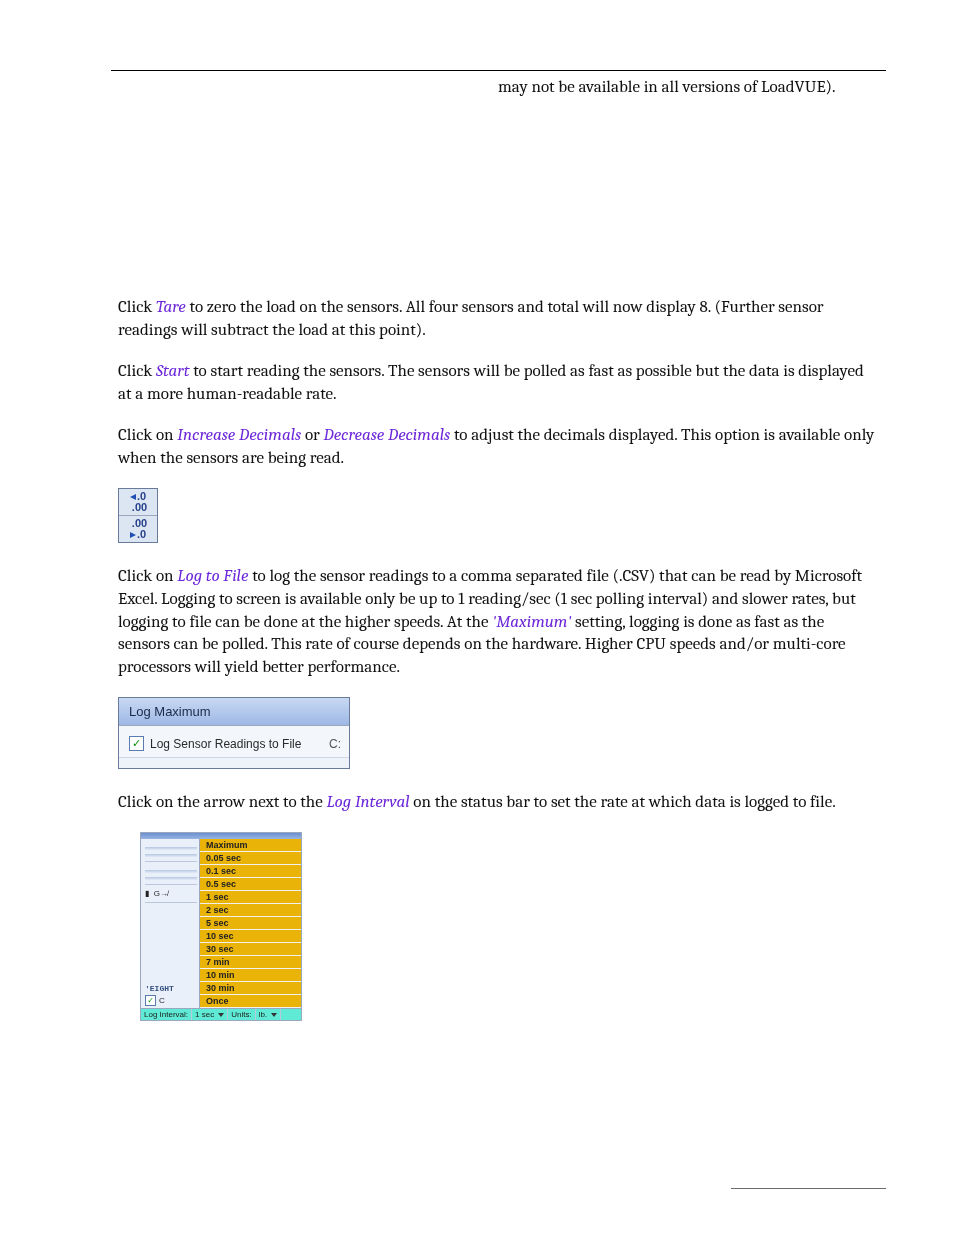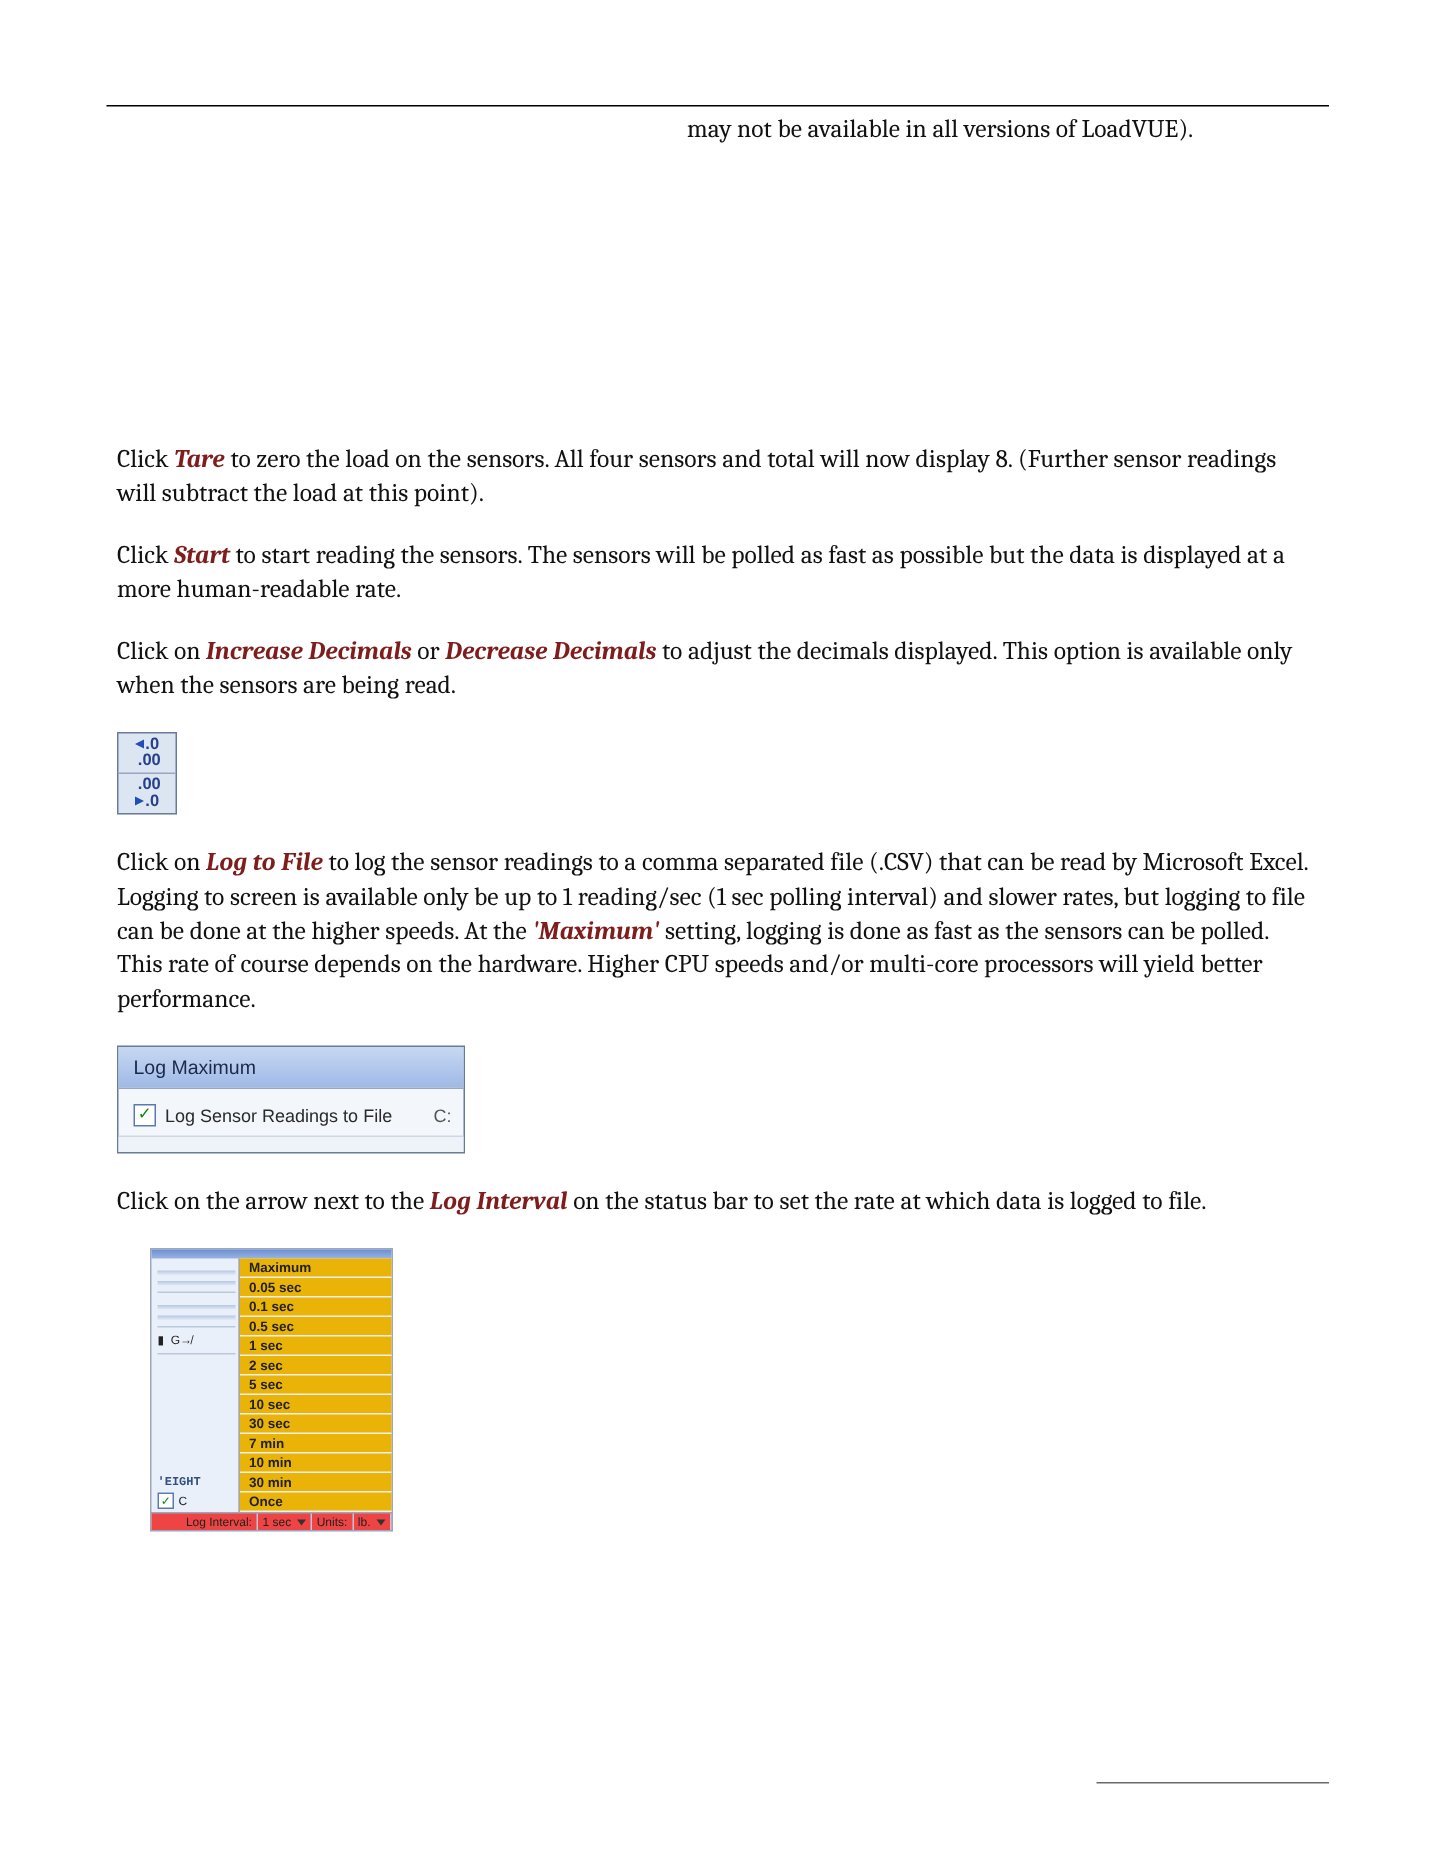--- a/index.html
+++ b/index.html
@@ -7,42 +7,42 @@
     padding: 0;
     font-family: Cambria, Georgia, "Times New Roman", serif;
     font-size: 17px;
     color: #111;
     background: #fff;
   }
   .page {
     width: 954px;
     min-height: 1235px;
     box-sizing: border-box;
-    padding: 70px 75px 50px 78px;
+    padding: 70px 75px 50px 118px;
     position: relative;
   }
   .top-rule {
     border: none;
     border-top: 1.5px solid #000;
     margin: 0 -7px 6px -7px;
   }
   .header-line {
     text-align: left;
     padding-left: 380px;
     margin-bottom: 200px;
     font-size: 17px;
   }
   p {
     margin: 0 0 18px 0;
     line-height: 1.35;
   }
   .cmd {
-    font-weight: bold;
+    font-weight: normal;
     font-style: italic;
-    color: #7f1d1d;
+    color: #6d28d9;
   }
   
   .decimals-icons {
     width: 38px;
     border: 1px solid #6a7a9a;
     background: #dce6f2;
     display: flex;
     flex-direction: column;
     margin: 4px 0 22px 0;
   }
@@ -190,23 +190,22 @@
   .interval-fig .menu .item {
     padding: 1px 6px;
     border-bottom: 1px solid #f0f0f0;
     font-weight: bold;
     font-size: 9px;
     white-space: nowrap;
   }
   .interval-fig .statusbar {
     display: flex;
     border-top: 1px solid #9aa7bf;
-    background: #ef4444;
+    background: #5eead4;
     font-size: 8px;
-    justify-content: flex-end;
   }
   .interval-fig .statusbar .cell {
     padding: 1px 3px;
     border-right: 1px solid #bcc7dc;
     display: flex;
     align-items: center;
     gap: 2px;
   }
   .interval-fig .statusbar .dropdown-arrow::after {
     content: "";

